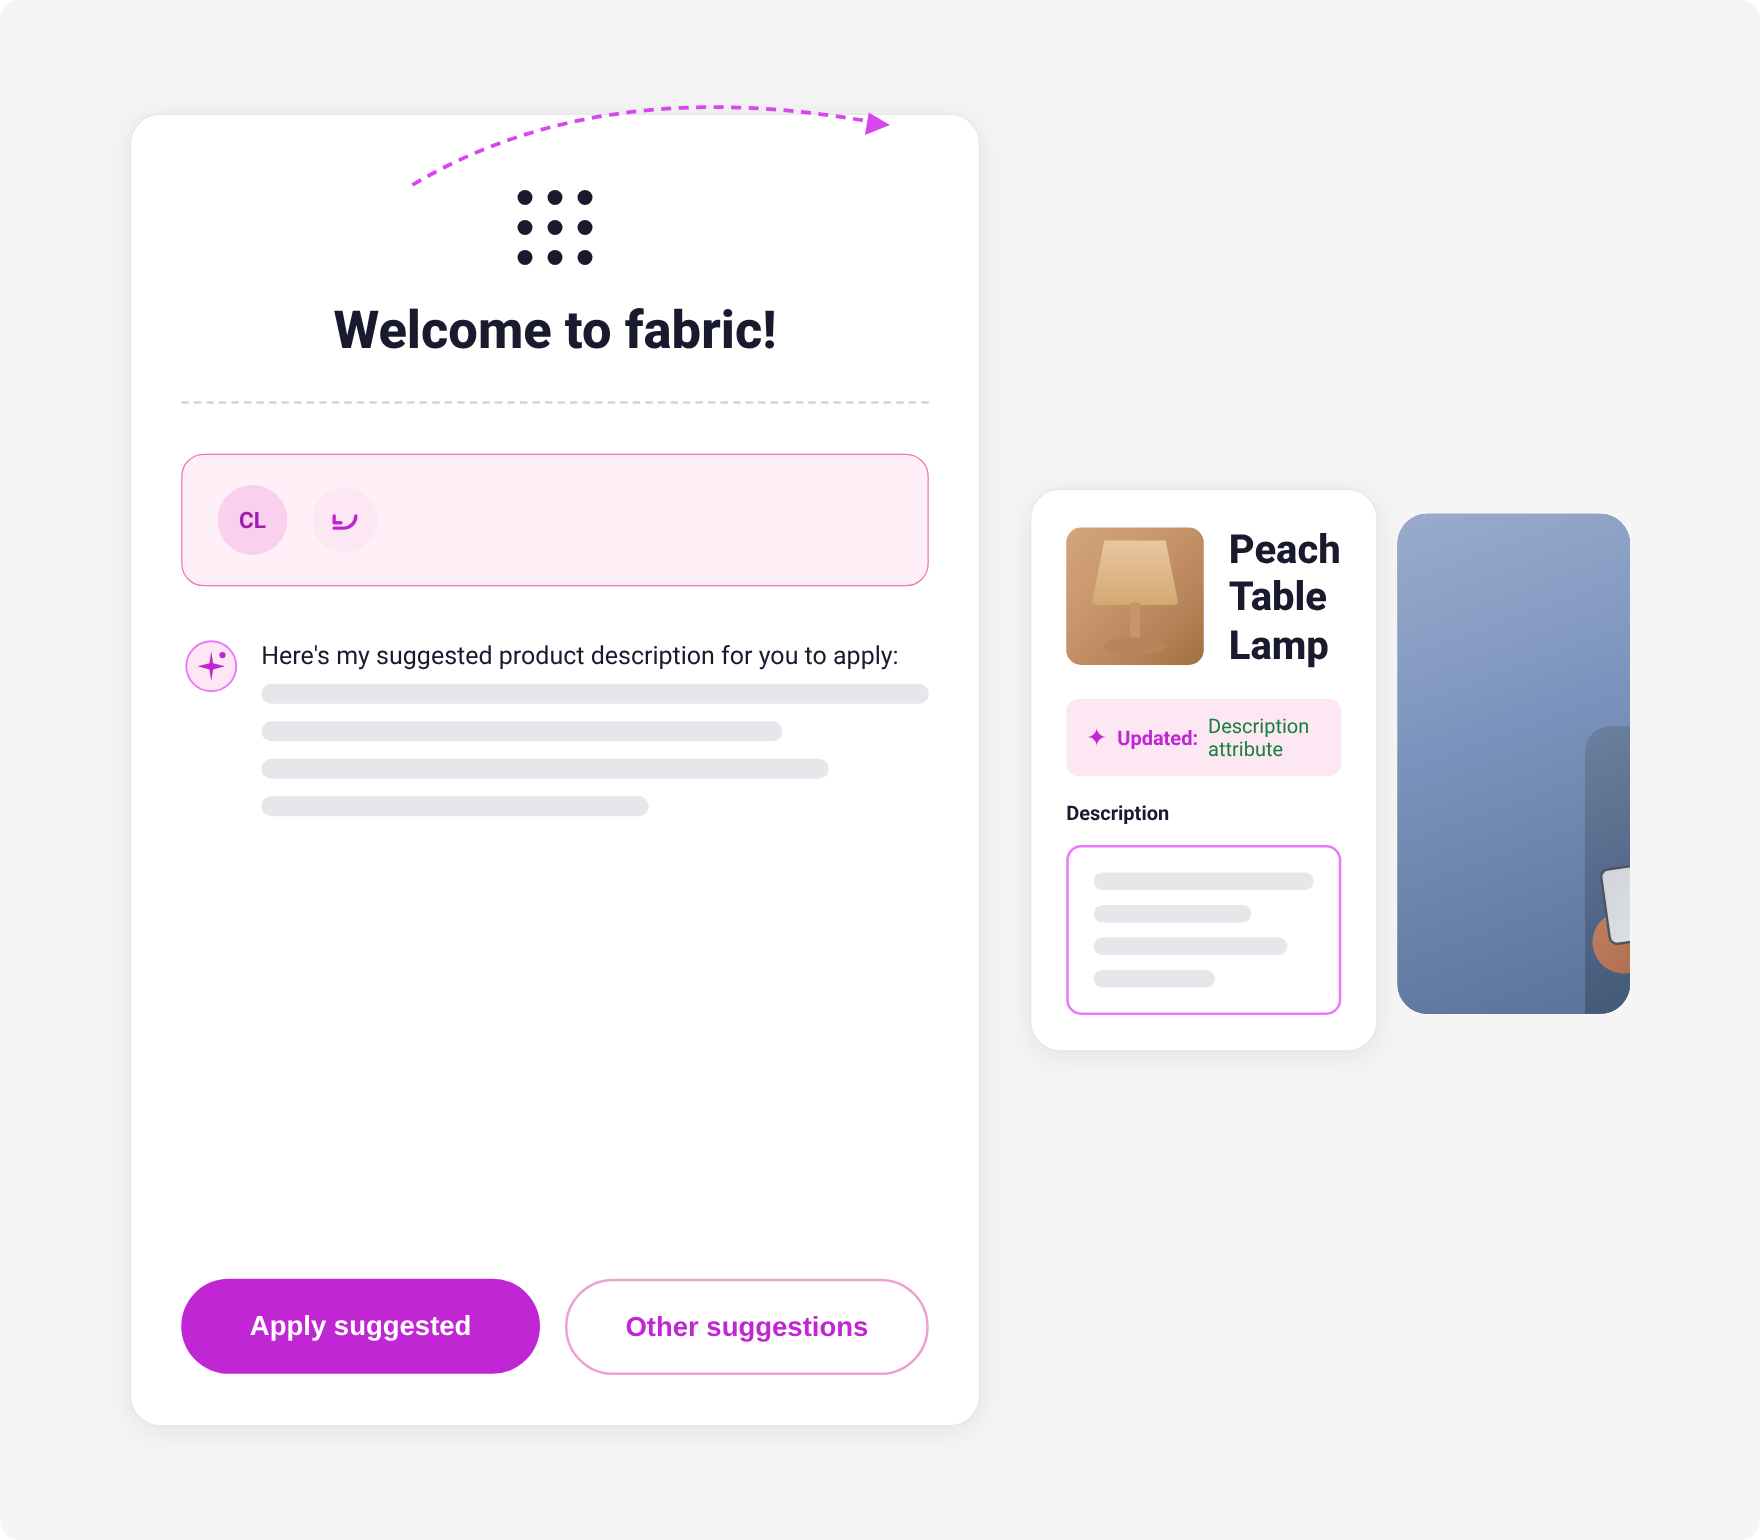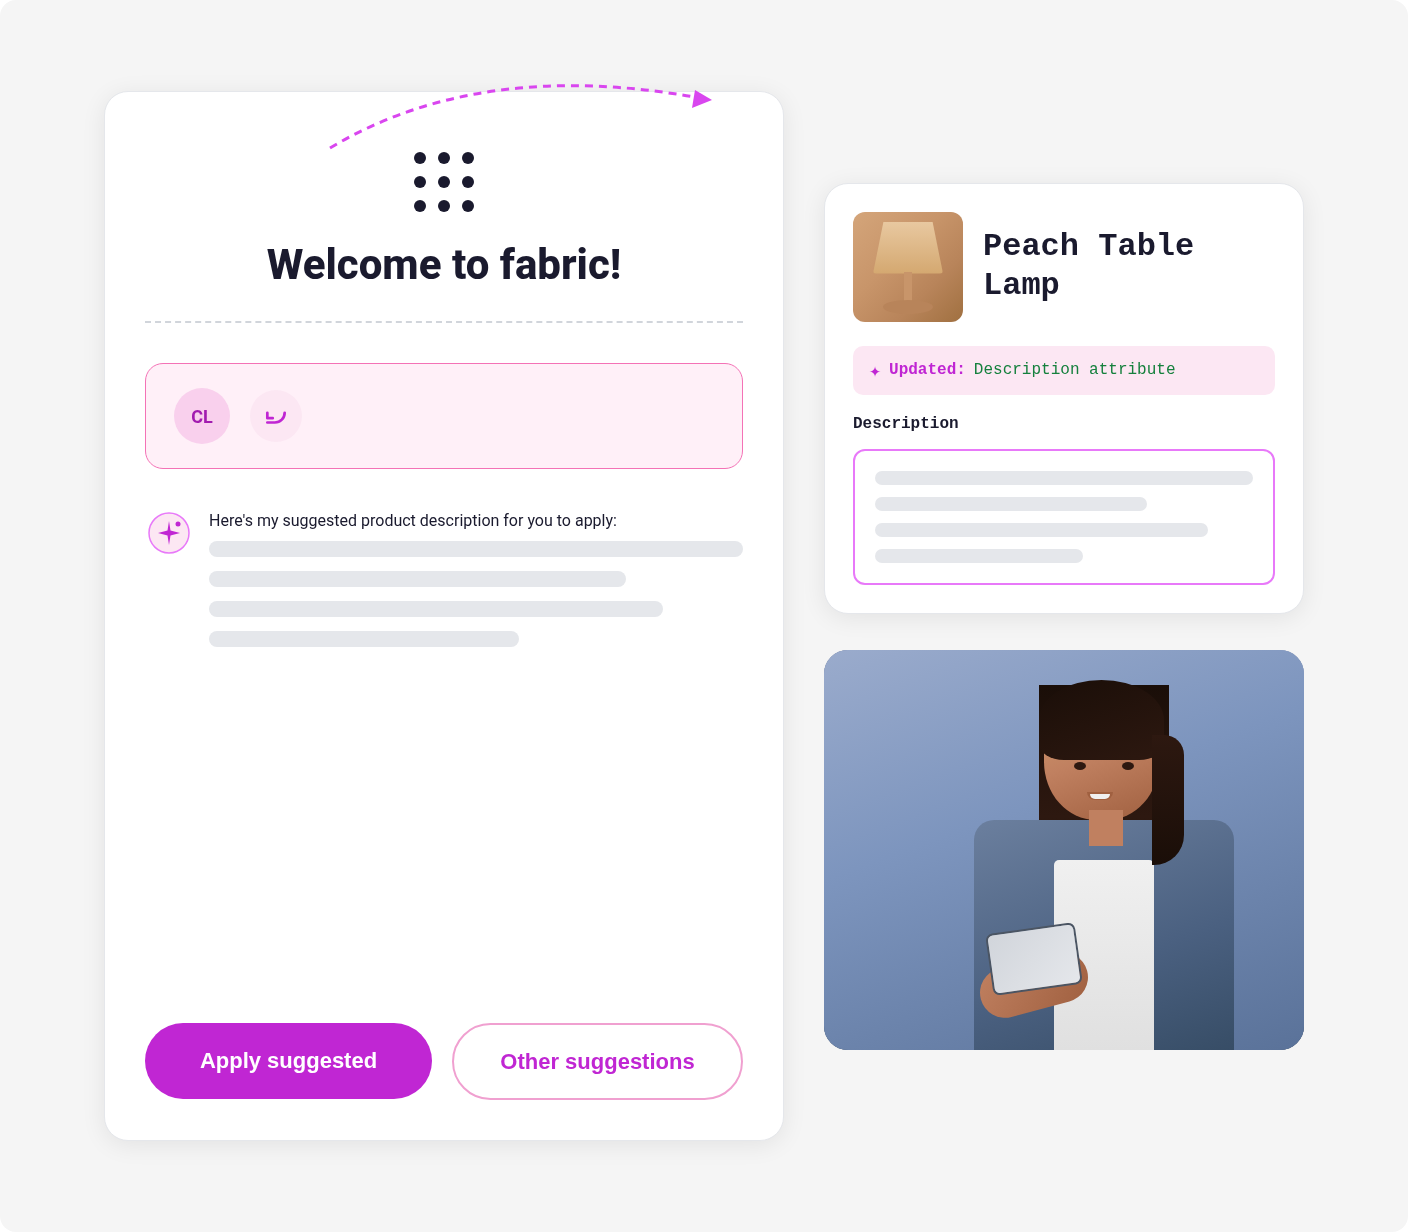--- a/index.html
+++ b/index.html
@@ -154,21 +154,21 @@
     .ai-icon svg {
       width: 44px;
       height: 44px;
     }
 
     .ai-content {
       flex: 1;
     }
 
     .ai-intro-text {
-      font-size: 16px;
+      font-size: 20px;
       color: #1a1a2e;
       line-height: 1.5;
       margin-bottom: 8px;
     }
 
     
     .skeleton-lines {
       display: flex;
       flex-direction: column;
       gap: 14px;
@@ -220,24 +220,23 @@
       cursor: pointer;
       display: flex;
       align-items: center;
       justify-content: center;
     }
 
     
     .right-panel {
       width: 480px;
       display: flex;
-      flex-direction: column;
+      flex-direction: row;
       gap: 16px;
       flex-shrink: 0;
-      font-family: Liberation Mono, monospace;
     }
 
     .product-card {
       background: #ffffff;
       border-radius: 24px;
       border: 1px solid #e5e7eb;
       box-shadow: 0 4px 24px rgba(0,0,0,0.08);
       padding: 28px;
       margin-bottom: 0;
     }

